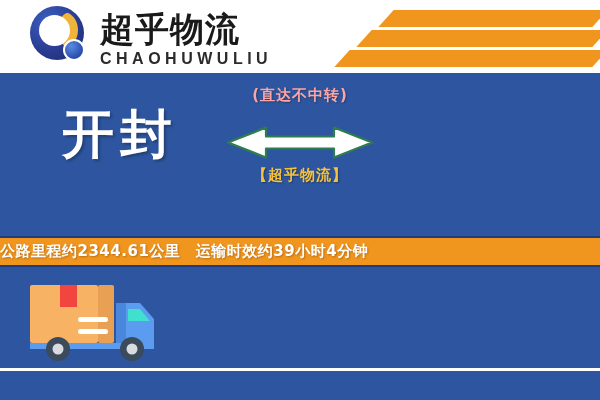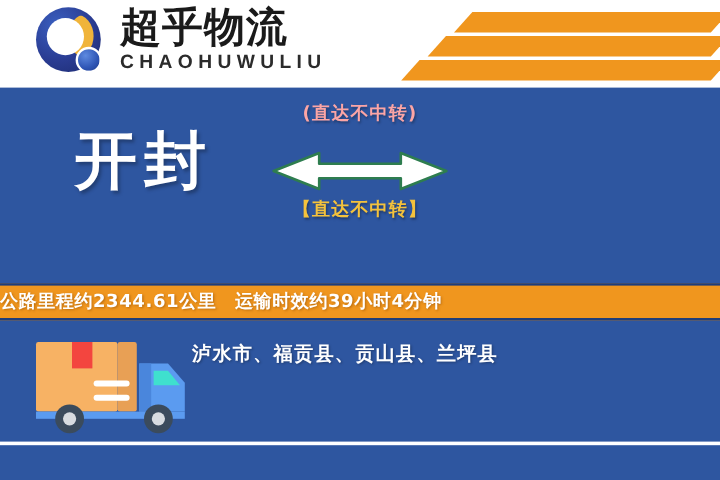--- a/index.html
+++ b/index.html
@@ -16,21 +16,21 @@
 
   
   .header {
     position:absolute; left:0; top:0;
     width:600px; height:73px;
     background:#FFFFFF;
     overflow:hidden;
   }
   .brand {
     position:absolute; left:30px; top:6px;
-    display:flex; align-items:flex-start; gap:8px;
+    display:flex; align-items:flex-end; gap:8px;
   }
   .logo-mark {
     position:relative;
     width:62px; height:62px;
     flex:0 0 62px;
   }
   .logo-mark .disc {
     position:absolute; left:0; top:0;
     width:54px; height:54px;
     border-radius:50%;
@@ -200,21 +200,21 @@
 
     <div class="city origin">开封</div>
 
     <div class="mid">
       <div class="mid-top">(直达不中转)</div>
       <div class="arrow-wrap">
         <svg viewBox="0 0 148 36" width="148" height="36" aria-hidden="true">
           <polygon points="2,18 40,3 40,12 108,12 108,3 146,18 108,33 108,24 40,24 40,33" fill="#FFFFFF" stroke="#2E7D4F" stroke-width="2.2" stroke-linejoin="round"></polygon>
         </svg>
       </div>
-      <div class="mid-bot">【直达不中转】</div>
+      <div class="mid-bot">【超乎物流】</div>
     </div>
 
 
   </div>
 
   <div class="infobar">
     <div class="infobar-text">公路里程约2344.61公里　运输时效约39小时4分钟</div>
   </div>
 
   <div class="bottom">
@@ -237,19 +237,18 @@
 
         <rect x="2" y="64" width="124" height="6" fill="#5B9BF0"></rect>
 
         <circle cx="30" cy="70" r="12" fill="#3B4B5C"></circle>
         <circle cx="30" cy="70" r="5.5" fill="#D8DCE0"></circle>
         <circle cx="104" cy="70" r="12" fill="#3B4B5C"></circle>
         <circle cx="104" cy="70" r="5.5" fill="#D8DCE0"></circle>
       </svg>
     </div>
 
-    <div class="coverage">泸水市、福贡县、贡山县、兰坪县</div>
 
     <div class="baseline"></div>
 
   </div>
 
 </div>
 
 </body></html>

